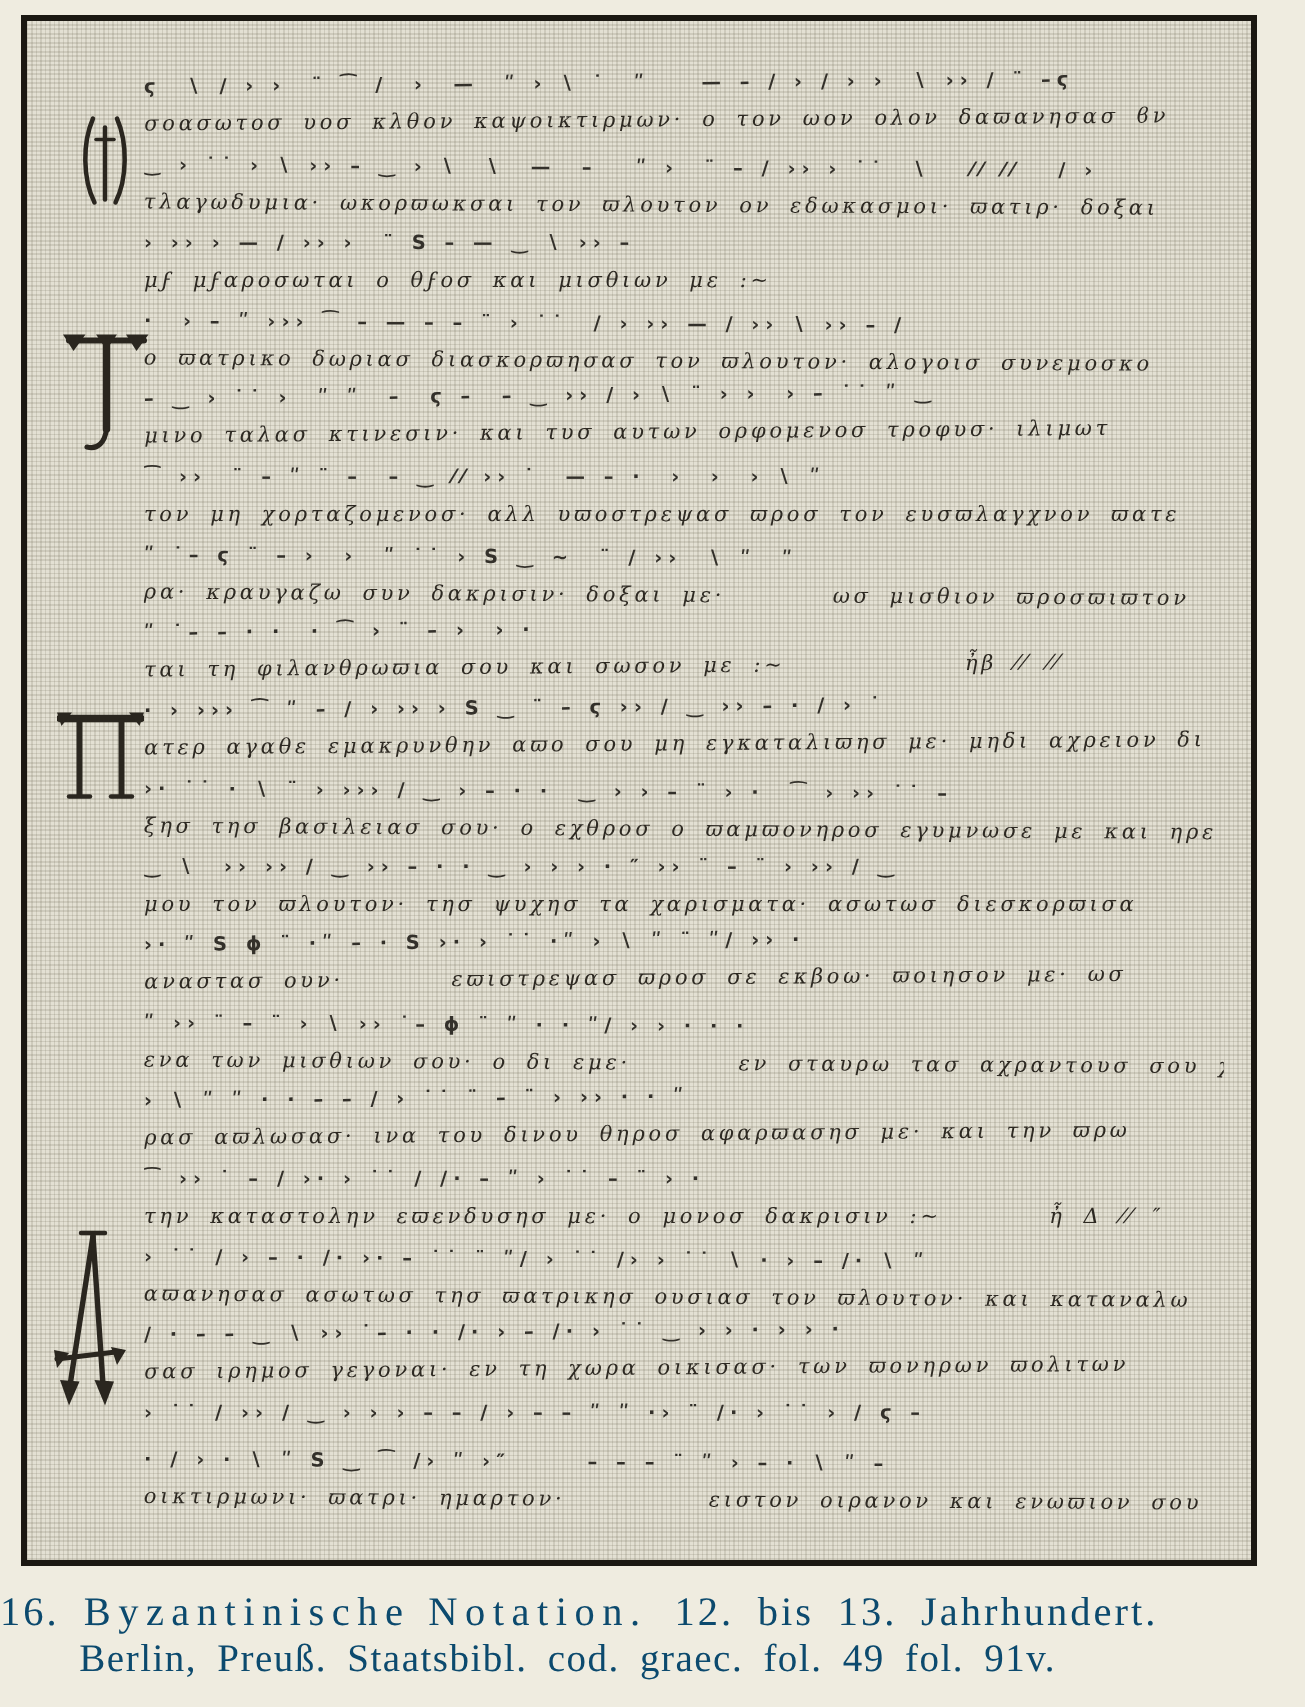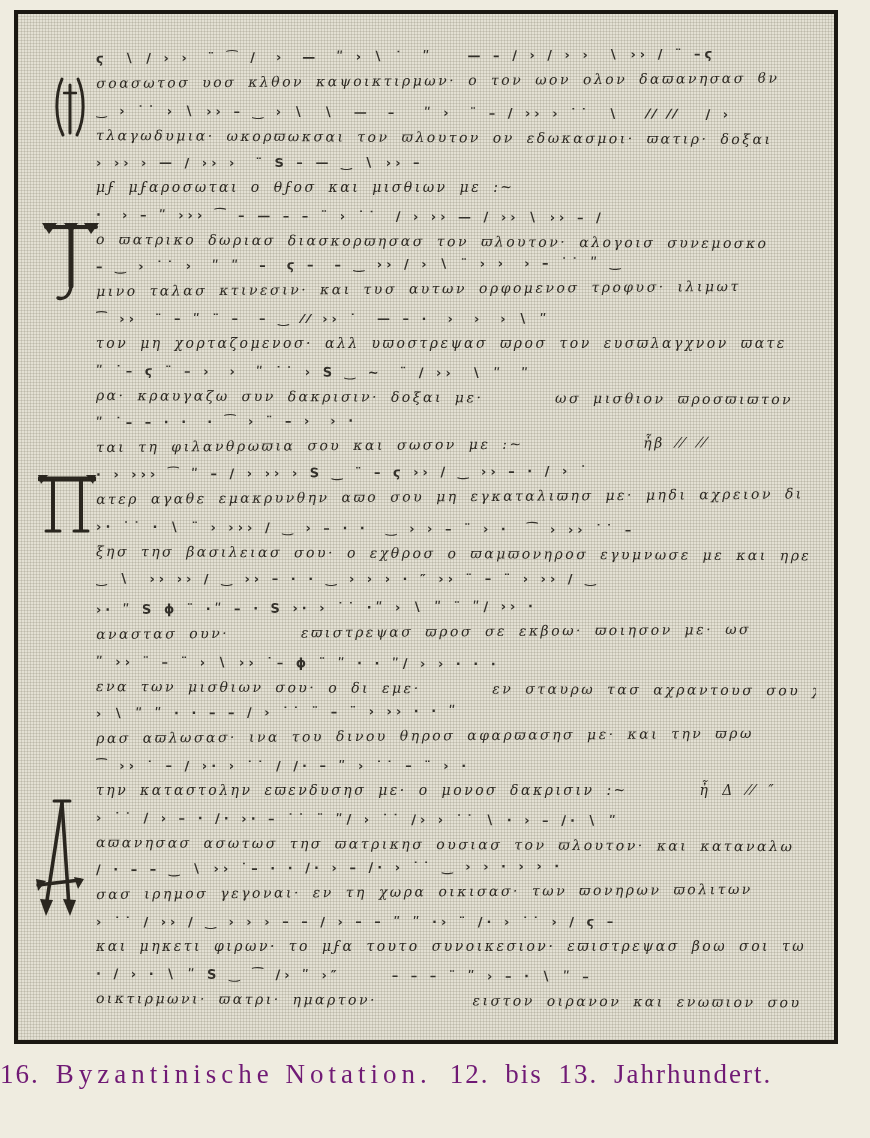--- a/index.html
+++ b/index.html
@@ -47,21 +47,21 @@
     color:#2d2922;
     white-space:pre;
     overflow:hidden;
   }
   .r-a{transform:rotate(-0.45deg);transform-origin:left center;}
   .r-b{transform:rotate(0.35deg);transform-origin:left center;}
 
   
   .caption{
     position:absolute;left:0;top:1058px;width:704px;
-    text-align:right;color:#701a75;
+    text-align:right;color:#0c4a6e;
   }
   .cap-line1{font-size:27px;line-height:32px;white-space:nowrap;}
   .cap-num{letter-spacing:2px;margin-right:16px;}
   .cap-title{letter-spacing:5px;margin-right:18px;}
   .cap-dates{letter-spacing:2px;word-spacing:7px;}
   .cap-line2{font-size:26px;line-height:31px;letter-spacing:1px;word-spacing:6px;white-space:nowrap;}
 </style>
 </head>
 <body>
 
@@ -141,20 +141,21 @@
         <div class="pair r-a">
           <div class="neumes">· › ››› ⁀ ʺ – / › ›› › S ‿ ¨ – ϛ ›› / ‿ ›› – · / › ˙</div>
           <div class="gtext">ατερ αγαθε εμακρυνθην αϖο σου μη εγκαταλιϖησ με· μηδι αχρειον δι</div>
         </div>
         <div class="pair r-b">
           <div class="neumes">›· ˙˙ · ∖ ¨ › ››› / ‿ › – · ·  ‿ › › – ¨ › ·  ⁀ › ›› ˙˙ –</div>
           <div class="gtext">ξησ τησ βασιλειασ σου· ο εχθροσ ο ϖαμϖονηροσ εγυμνωσε με και ηρε</div>
         </div>
         <div class="pair">
           <div class="neumes">‿ ∖  ›› ›› / ‿ ›› – · · ‿ › › › · ″ ›› ¨ – ¨ › ›› / ‿</div>
+          <div class="gtext">μου τον ϖλουτον· τησ ψυχησ τα χαρισματα· ασωτωσ διεσκορϖισα</div>
         </div>
         <div class="pair r-a">
           <div class="neumes">›· ʺ S ϕ ¨ ·ʺ – · S ›· › ˙˙ ·ʺ › ∖ ʺ ¨ ʺ/ ›› ·</div>
           <div class="gtext">αναστασ ουν·      εϖιστρεψασ ϖροσ σε εκβοω· ϖοιησον με· ωσ</div>
         </div>
         <div class="pair r-b">
           <div class="neumes">ʺ ›› ¨ – ¨ › ∖ ›› ˙– ϕ ¨ ʺ · · ʺ/ › › · · ·</div>
           <div class="gtext">ενα των μισθιων σου· ο δι εμε·      εν σταυρω τασ αχραντουσ σου χι</div>
         </div>
         <div class="pair r-a">
@@ -183,30 +184,32 @@
         <div class="pair r-b">
           <div class="neumes">› ˙˙ / › – · /· ›· – ˙˙ ¨ ʺ/ › ˙˙ /› › ˙˙ ∖ · › – /· ∖ ʺ</div>
           <div class="gtext">αϖανησασ ασωτωσ τησ ϖατρικησ ουσιασ τον ϖλουτον· και καταναλω</div>
         </div>
         <div class="pair r-a">
           <div class="neumes">/ · – – ‿ ∖ ›› ˙– · · /· › – /· › ˙˙ ‿ › › · › › ·</div>
           <div class="gtext">σασ ιρημοσ γεγοναι· εν τη χωρα οικισασ· των ϖονηρων ϖολιτων</div>
         </div>
         <div class="pair">
           <div class="neumes">› ˙˙ / ›› / ‿ › › › – – / › – – ʺ ʺ ·› ¨ /· › ˙˙ › / ϛ –</div>
-          <div class="gtext">και μηκετι φιρων· το μϝα τουτο συνοικεσιον· εϖιστρεψασ βοω σοι τω</div>
         </div>
         <div class="pair r-b">
           <div class="neumes">· / › · ∖ ʺ S ‿ ⁀ /› ʺ ›″      – – – ¨ ʺ › – · ∖ ʺ –</div>
           <div class="gtext">οικτιρμωνι· ϖατρι· ημαρτον·        ειστον οιρανον και ενωϖιον σου</div>
         </div>
       </div>
 
     </div>
   </div>
 
   <div class="caption">
     <div class="cap-line1">
       <span class="cap-num">16.</span><span class="cap-title">Byzantinische Notation.</span><span class="cap-dates">12. bis 13. Jahrhundert.</span>
     </div>
+    <div class="cap-line2">
+      <span>Berlin, Preuß. Staatsbibl. cod. graec. fol. 49 fol. 91v.</span>
+    </div>
   </div>
 
 </div>
 
 </body></html>

